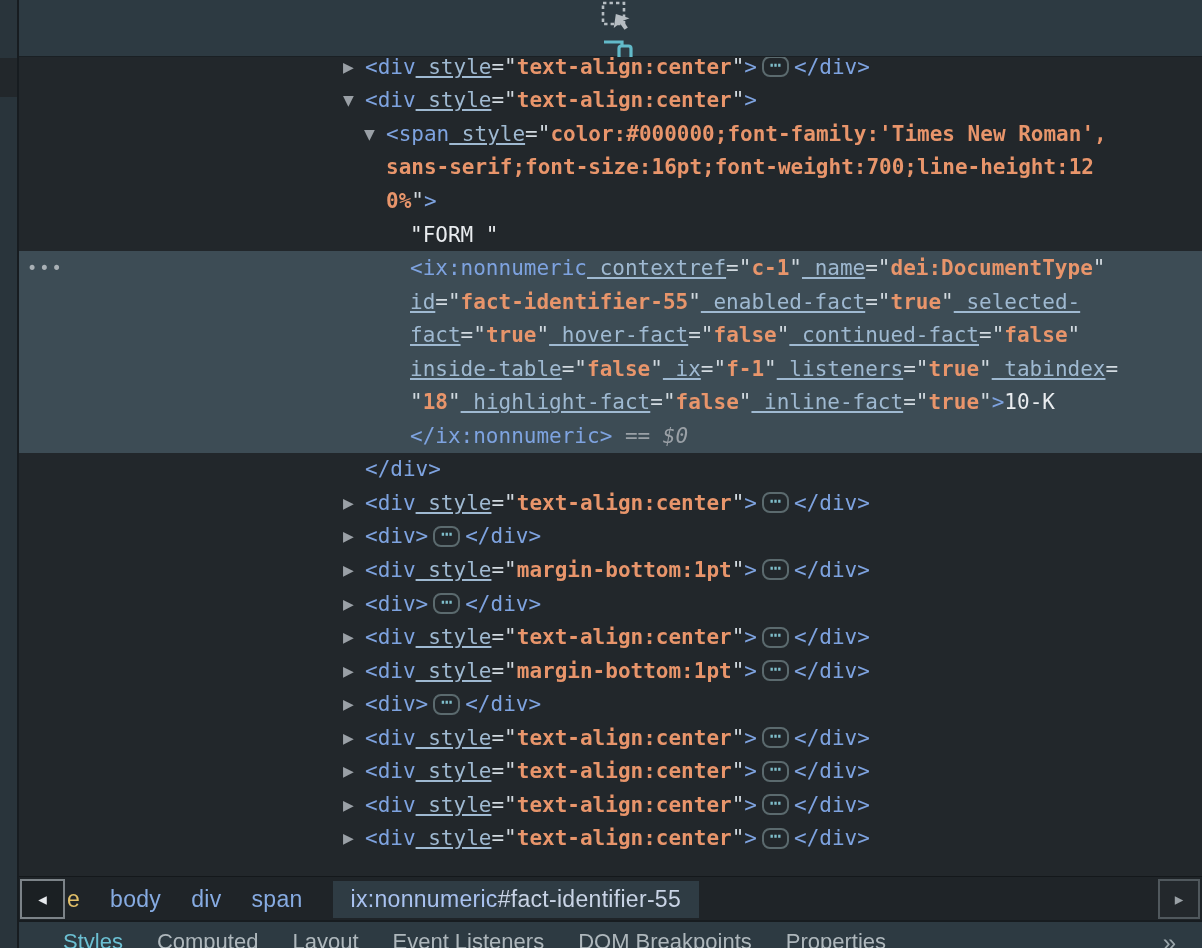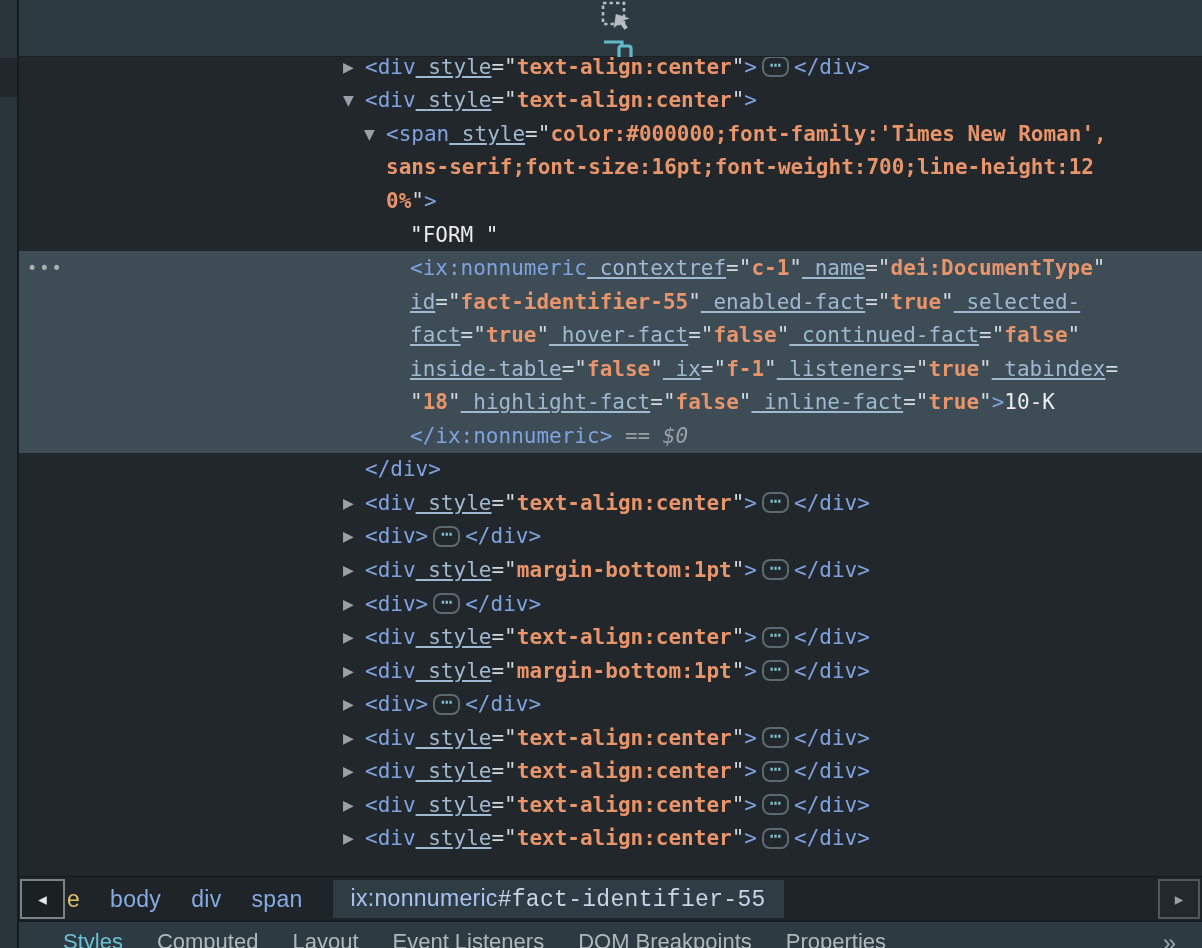--- a/index.html
+++ b/index.html
@@ -123,21 +123,21 @@
   .crumbs{
     position:absolute;left:48px;top:0;height:44px;display:flex;align-items:center;gap:30px;
     font-size:23px;letter-spacing:.3px;white-space:nowrap;
   }
   .crumb{cursor:pointer;}
   .crumb.sel{background:#2f3c44;padding:5px 18px;}
   .cr-y{color:var(--crumb-yellow);}
   .cr-tag{color:var(--crumb-tag);}
   .cr-id{color:var(--crumb-id);}
   .crumb.sel .cr-tag{color:var(--crumb-sel-tag);}
-  .crumb.sel .cr-id{color:var(--crumb-sel-id);font-family:Liberation Mono, monospace;}
+  .crumb.sel .cr-id{color:var(--crumb-sel-id);}
   
   .bottom-panel{
     position:absolute;left:19px;top:922px;right:0;height:26px;
     background:var(--bg-chrome);overflow:hidden;
   }
   .bottom-tabs{
     display:flex;gap:34px;align-items:flex-start;padding:7px 0 0 44px;
     font-size:22px;color:#aeb7bc;white-space:nowrap;
   }
   .bottom-tab{cursor:pointer;}

